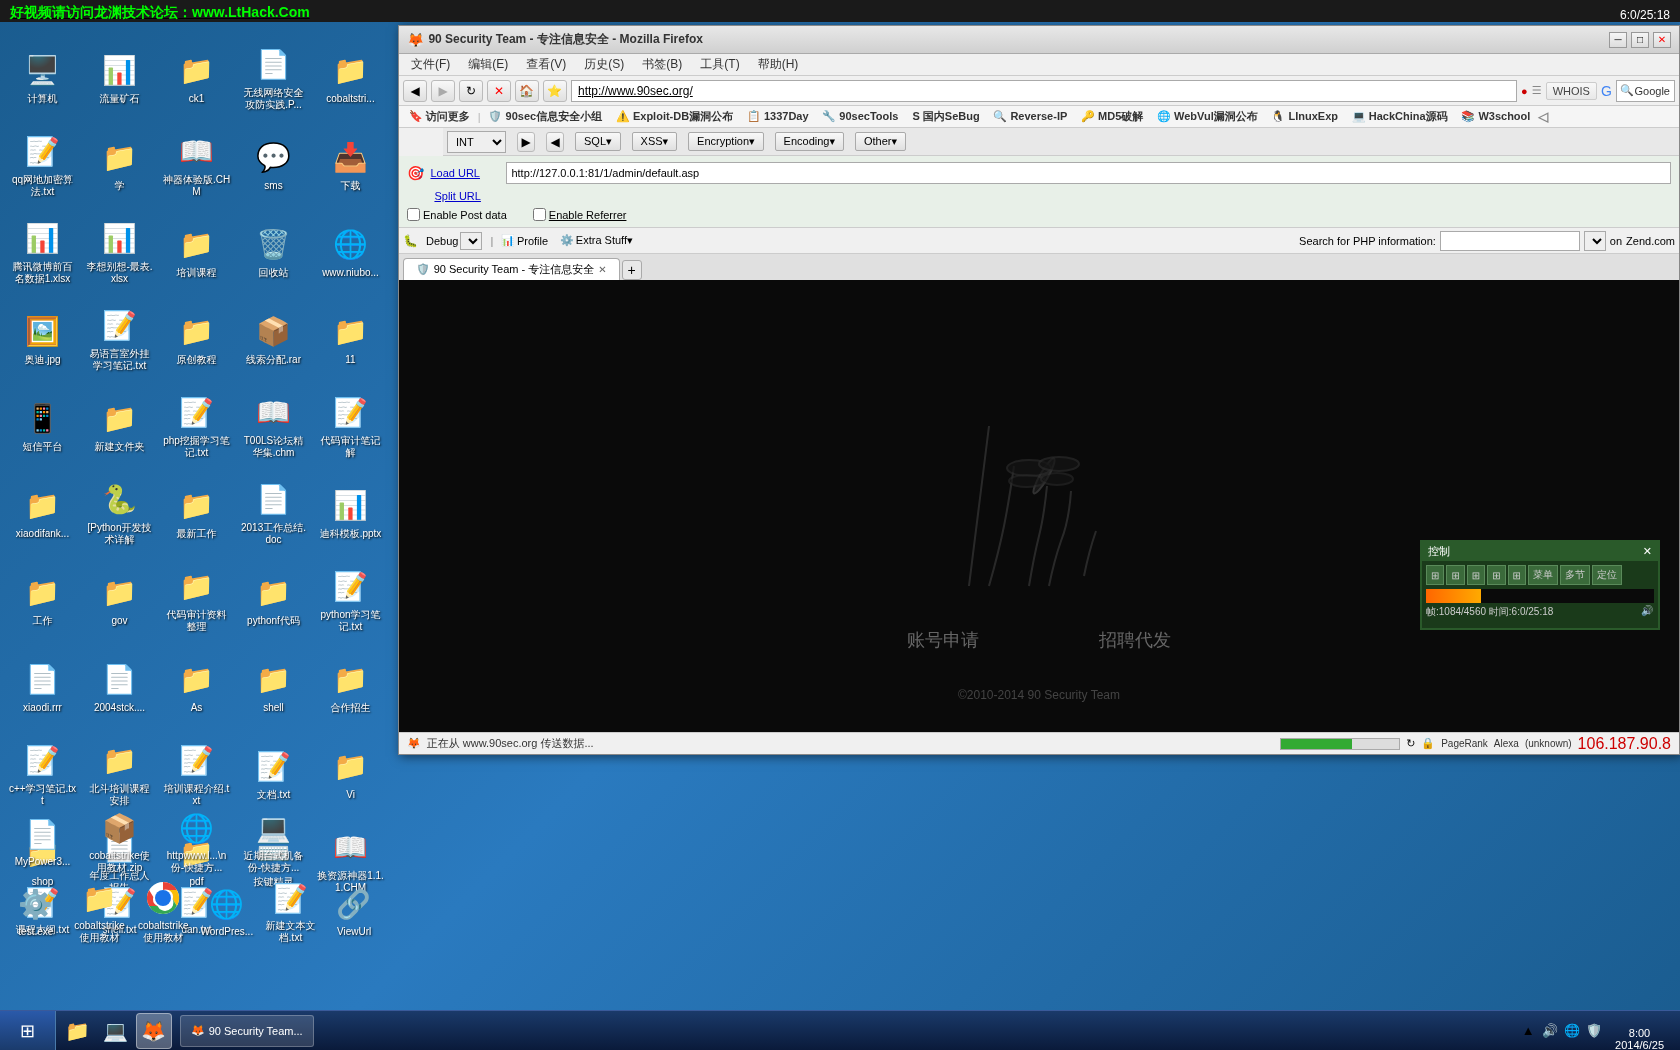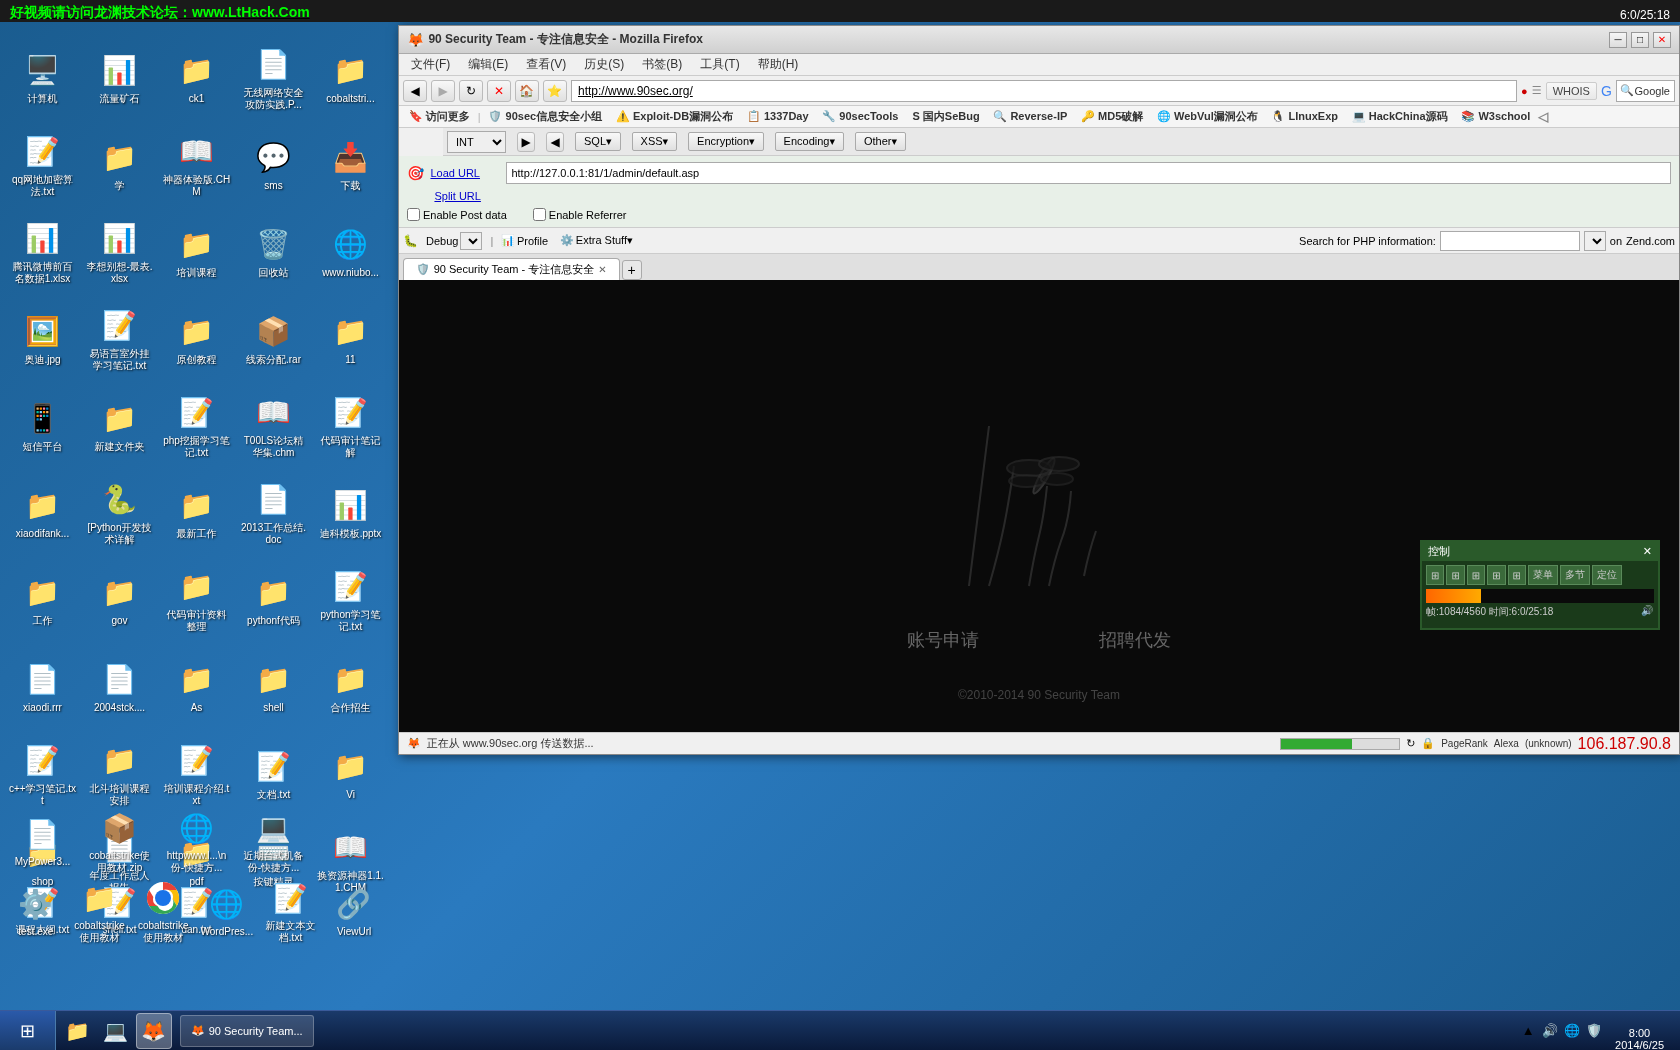--- a/index.html
+++ b/index.html
@@ -917,21 +917,21 @@
       </div>
       <div class="havij-row">
         <span style="font-size:14px; margin-right:4px; opacity:0;">🎯</span>
         <a class="havij-link">Split URL</a>
       </div>
       <div class="havij-row">
         <div class="havij-checkbox">
           <input type="checkbox" style="">
           <label>Enable Post data</label>
         </div>
-        <div class="havij-checkbox" style="margin-left:20px;">
+        <div class="havij-checkbox" style="margin-left:20px;text-decoration:underline;">
           <input type="checkbox" style="">
           <label>Enable Referrer</label>
         </div>
       </div>
     </div>
 
     <div class="debug-bar">
       <span style="font-size:12px;">🐛</span>
       <span class="debug-item">
         <span>Debug</span>

